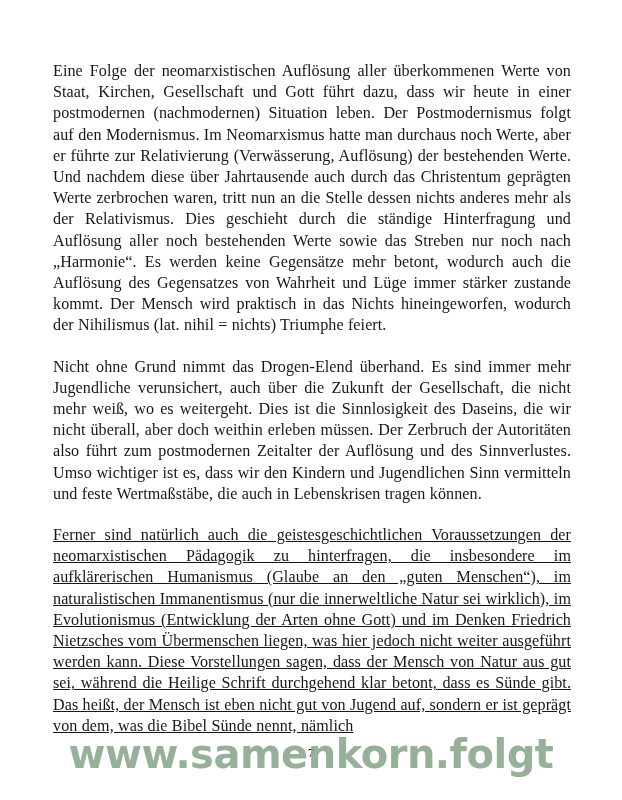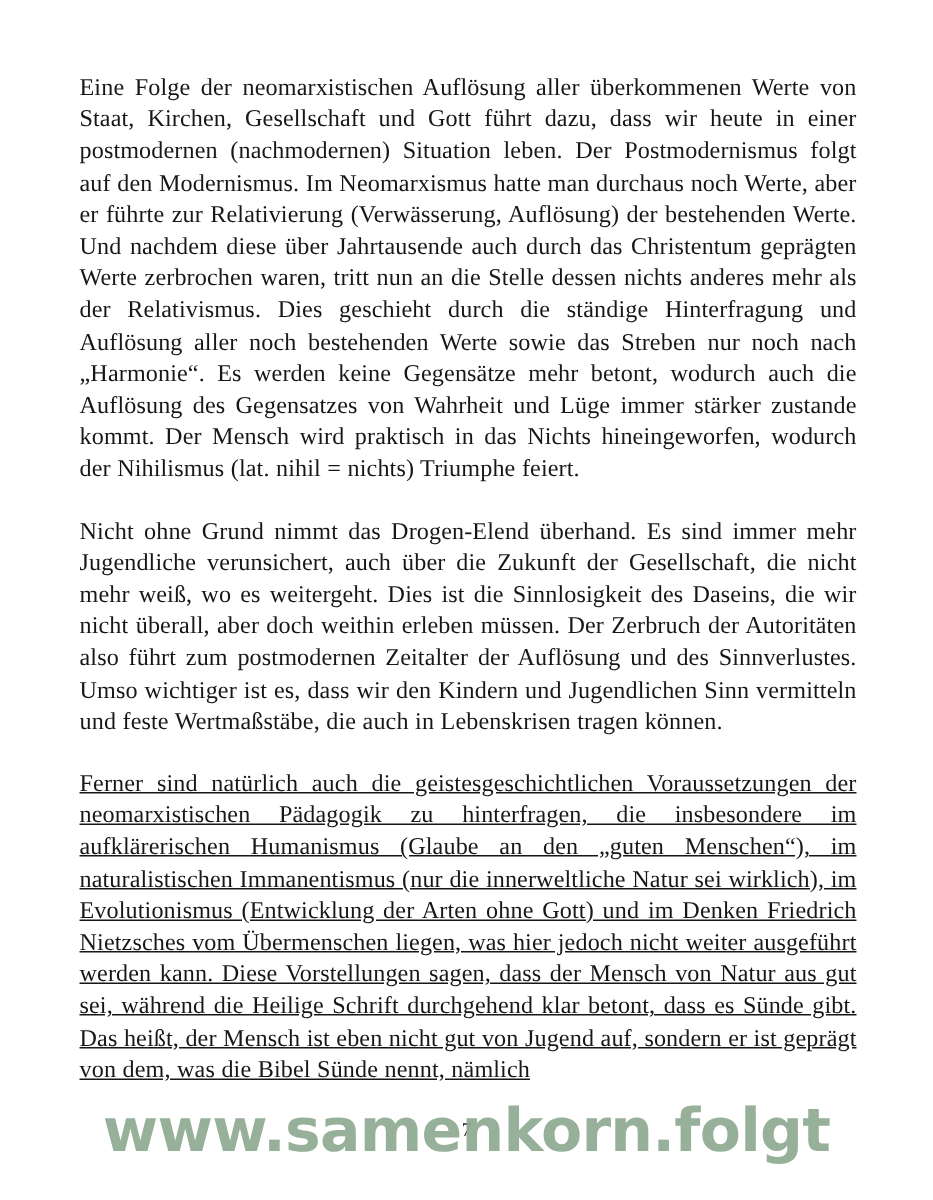--- a/index.html
+++ b/index.html
@@ -28,21 +28,21 @@
     top: 48px;
     width: 518px;
   }
 
   .paragraph {
     text-align: justify;
     text-justify: inter-word;
     font-size: 16.1px;
     line-height: 21.2px;
     color: #17171a;
-    margin: 0 0 20px 0;
+    margin: 12px 0 20px 0;
     hyphens: manual;
     -webkit-hyphens: manual;
     word-spacing: 0.2px;
     letter-spacing: 0.005em;
   }
   .paragraph:last-of-type { margin-bottom: 0; text-decoration: underline; }
   .paragraph.last-open { margin-bottom: 0; }
 
   
   #folio {

